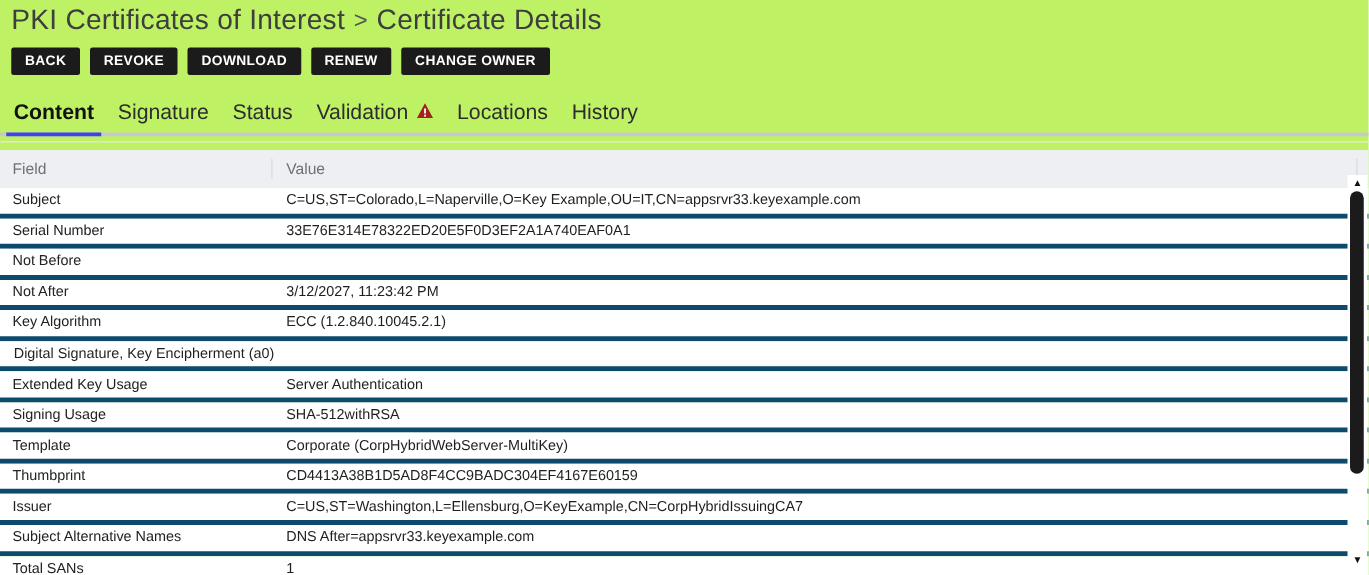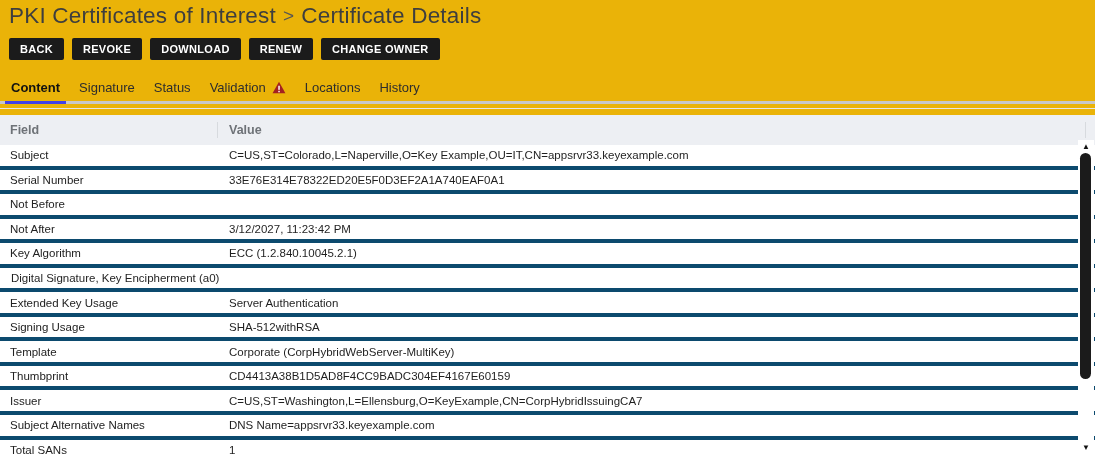--- a/index.html
+++ b/index.html
@@ -2,21 +2,21 @@
 <html><head>
 <meta charset="utf-8">
 <style>
   * { margin: 0; padding: 0; box-sizing: border-box; }
   html, body { background: #ffffff; }
   body { font-family: "Liberation Sans", sans-serif; }
   .screen {
     position: relative;
     width: 1095px;
     height: 460px;
-    background: #eab308;
+    background: #bef264;
     overflow: hidden;
   }
 
   
   .page-title {
     padding: 3px 0 0 9px;
     font-size: 22.5px;
     font-weight: 400;
     color: #3e3e3e;
     letter-spacing: 0.2px;
@@ -51,29 +51,28 @@
 
   
   .tab-bar {
     display: flex;
     align-items: flex-end;
     margin-top: 15px;
     padding-left: 5px;
     border-bottom: 3px solid #c8c8c8;
   }
   .tab {
-    font-size: 13px;
+    font-size: 17px;
     color: #2d2d2d;
     padding: 5px 6px 6px;
     margin-right: 7px;
     margin-bottom: -3px;
     border-bottom: 3px solid transparent;
     cursor: pointer;
     display: flex;
-    align-items: center;
     gap: 6px;
     white-space: nowrap;
   }
   .tab.active {
     font-weight: 700;
     color: #111111;
     border-bottom-color: #4141e8;
   }
   .warn-icon { display: inline-block; width: 14px; height: 13px; }
 
@@ -85,21 +84,21 @@
 
   
   .grid { margin-top: 6px; }
   .grid-header {
     display: flex;
     align-items: center;
     height: 30px;
     background: #edeff3;
     color: #6e7277;
     font-size: 12.5px;
-    font-weight: 700;
+    font-weight: 400;
     position: relative;
   }
   .col-field { width: 218px; padding-left: 10px; flex: 0 0 218px; }
   .col-value { flex: 1; padding-left: 11px; }
   .grid-header .vsep {
     position: absolute;
     left: 217px;
     top: 7px;
     bottom: 7px;
     width: 1px;
@@ -247,21 +246,21 @@
     <div class="grid-row">
       <div class="col-field">Thumbprint</div>
       <div class="col-value">CD4413A38B1D5AD8F4CC9BADC304EF4167E60159</div>
     </div>
     <div class="grid-row">
       <div class="col-field">Issuer</div>
       <div class="col-value">C=US,ST=Washington,L=Ellensburg,O=KeyExample,CN=CorpHybridIssuingCA7</div>
     </div>
     <div class="grid-row">
       <div class="col-field">Subject Alternative Names</div>
-      <div class="col-value">DNS Name=appsrvr33.keyexample.com</div>
+      <div class="col-value">DNS After=appsrvr33.keyexample.com</div>
     </div>
     <div class="grid-row">
       <div class="col-field">Total SANs</div>
       <div class="col-value">1</div>
     </div>
   </div>
 
   <div class="scrollbar">
     <div class="scroll-arrow up">▲</div>
     <div class="scroll-thumb"></div>

